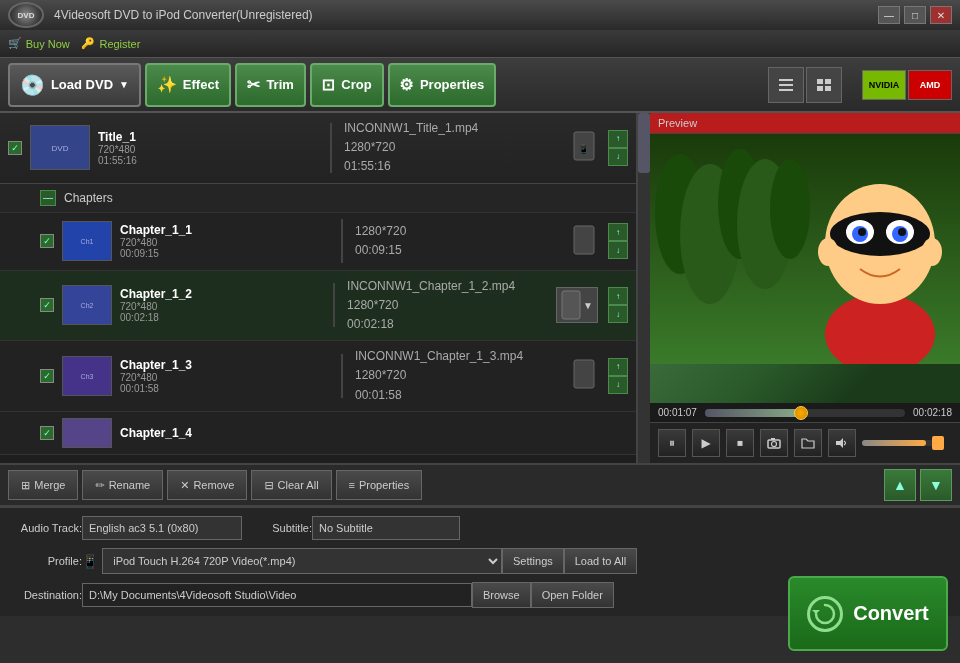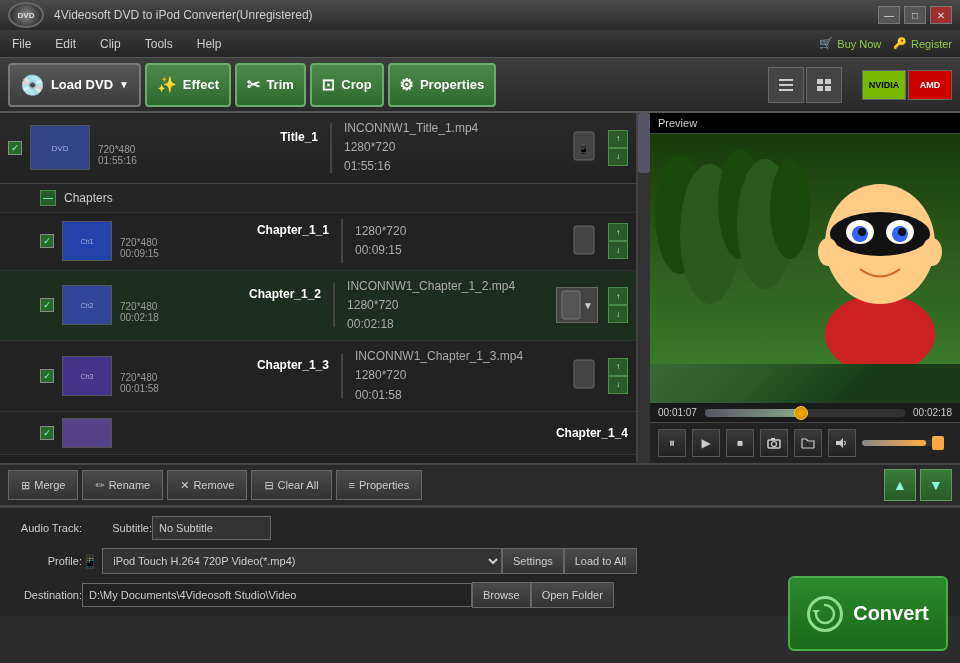--- a/index.html
+++ b/index.html
@@ -132,21 +132,21 @@
       width: 14px; height: 14px; border: 1px solid #888; background: #2a6a2a;
       display: flex; align-items: center; justify-content: center; color: #8fd; font-size: 9px;
       cursor: pointer; flex-shrink: 0;
     }
     .thumb {
       width: 60px; height: 45px; background: linear-gradient(135deg, #3366aa, #224488);
       border: 1px solid #555; display: flex; align-items: center; justify-content: center;
       color: #aad; font-size: 8px; flex-shrink: 0;
     }
     .file-info { flex: 1; }
-    .file-name { color: #fff; font-size: 12px; font-weight: bold; text-align: right; }
+    .file-name { color: #fff; font-size: 12px; font-weight: bold; }
     .file-meta { color: #999; font-size: 10px; }
     .output-info { flex: 1; color: #aaa; font-size: 12px; line-height: 1.6; }
     .arrow-btns { display: flex; flex-direction: column; }
     .arrow-btn {
       width: 20px; height: 18px; background: #2a5a2a;
       border: 1px solid #4a8a4a; color: #8fd; font-size: 8px;
       cursor: pointer; display: flex; align-items: center; justify-content: center;
     }
 
     
@@ -188,21 +188,21 @@
 
     
     .preview-panel {
       width: 310px;
       background: #1a1a1a;
       display: flex;
       flex-direction: column;
     }
     .preview-label {
       color: #ccc; font-size: 11px; padding: 4px 8px;
-      background: #000000; border-bottom: 1px solid #444;
+      background: #b91c1c; border-bottom: 1px solid #444;
     }
     .preview-image {
       flex: 1;
       background: linear-gradient(135deg, #1a3a1a 0%, #2a5a2a 20%, #3a6a3a 40%, #2a5a2a 60%, #1a3a1a 80%);
       position: relative; overflow: hidden;
     }
 
     
     .progress-bar-area {
       background: #1a1a1a;
@@ -284,21 +284,21 @@
       gap: 8px;
       border-top: 1px solid #444;
     }
     .bc-row { display: flex; align-items: center; }
     .bc-label { color: #ccc; font-size: 11px; min-width: 70px; text-align: right; }
     .bc-select {
       height: 24px; background: #333; border: 1px solid #666; color: #ccc;
       font-size: 11px; padding: 0 6px; cursor: pointer; appearance: none;
     }
     .bc-select-wide { width: 160px; }
-    .bc-select-medium { width: 119px; }
+    .bc-select-medium { width: 148px; }
     .bc-input {
       height: 24px; background: #222; border: 1px solid #666; color: #ccc;
       font-size: 11px; padding: 0 6px; flex: 1;
     }
 
     
     .convert-area {
       position: absolute;
       right: 12px;
       bottom: 12px;
@@ -340,27 +340,20 @@
   </div>
   <span class="title-text">4Videosoft DVD to iPod Converter(Unregistered)</span>
   <div class="window-controls">
     <button class="win-btn">—</button>
     <button class="win-btn">□</button>
     <button class="win-btn close">✕</button>
   </div>
 </div>
 
 <div class="menu-bar">
-  <div class="menu-items">
-    <span class="menu-item">File</span>
-    <span class="menu-item">Edit</span>
-    <span class="menu-item">Clip</span>
-    <span class="menu-item">Tools</span>
-    <span class="menu-item">Help</span>
-  </div>
   <div class="buy-register">
     <span class="buy-btn">🛒 <span>Buy Now</span></span>
     <span class="reg-btn">🔑 <span>Register</span></span>
   </div>
 </div>
 
 <div class="toolbar">
   <button class="tool-btn load-dvd-btn">
     <span style="font-size:20px;">💿</span>
     <span>Load DVD</span>
@@ -657,20 +650,25 @@
   <div class="nav-arrows">
     <div class="nav-arrow">▲</div>
     <div class="nav-arrow">▼</div>
   </div>
 </div>
 
 <div class="bottom-controls">
 
   <div class="bc-row">
     <span class="bc-label">Audio Track:</span>
+    <div style="position:relative;display:inline-flex;align-items:center;">
+      <select class="bc-select bc-select-wide">
+        <option>English ac3 5.1 (0x80)</option>
+      </select>
+    </div>
     <span class="bc-label">Subtitle:</span>
     <div style="position:relative;display:inline-flex;align-items:center;">
       <select class="bc-select bc-select-medium">
         <option>No Subtitle</option>
       </select>
     </div>
   </div>
 
   <div class="bc-row">
     <span class="bc-label">Profile:</span>

